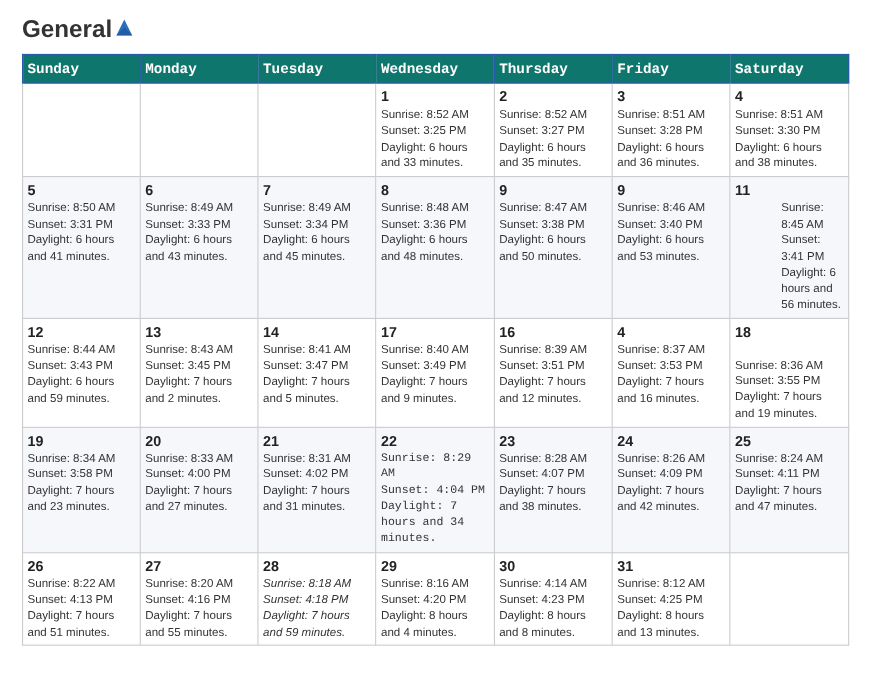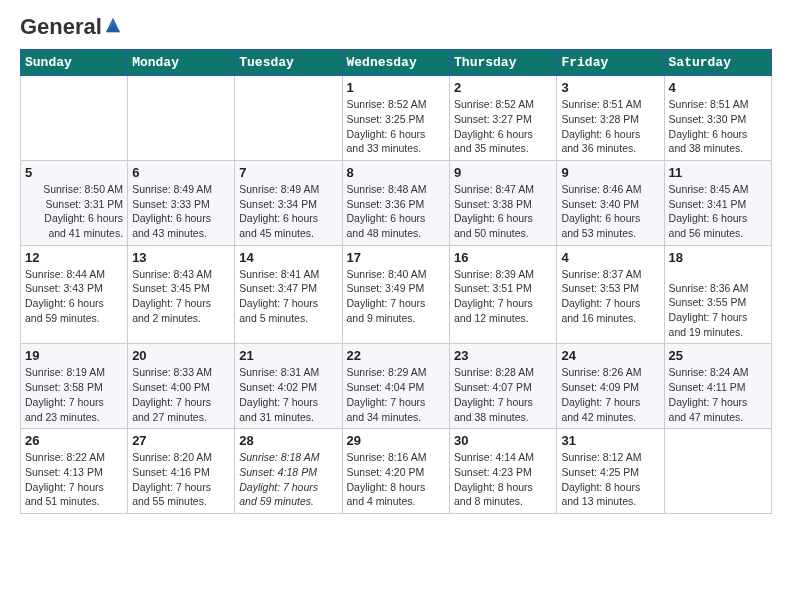--- a/index.html
+++ b/index.html
@@ -150,21 +150,21 @@
           <td>
             <span class="day-number">4</span>
             <div class="day-info" style="white-space: pre-line;">Sunrise: 8:51 AM
 Sunset: 3:30 PM
 Daylight: 6 hours and 38 minutes.</div>
           </td>
         </tr>
         <tr>
           <td>
             <span class="day-number">5</span>
-            <div class="day-info" style="white-space: pre-line; text-align: right;">Sunrise: 8:50 AM
+            <div class="day-info" style="white-space: pre-line;">Sunrise: 8:50 AM
 Sunset: 3:31 PM
 Daylight: 6 hours and 41 minutes.</div>
           </td>
           <td>
             <span class="day-number">6</span>
             <div class="day-info" style="white-space: pre-line;">Sunrise: 8:49 AM
 Sunset: 3:33 PM
 Daylight: 6 hours and 43 minutes.</div>
           </td>
           <td>
@@ -186,21 +186,21 @@
 Daylight: 6 hours and 50 minutes.</div>
           </td>
           <td>
             <span class="day-number">9</span>
             <div class="day-info" style="white-space: pre-line;">Sunrise: 8:46 AM
 Sunset: 3:40 PM
 Daylight: 6 hours and 53 minutes.</div>
           </td>
           <td>
             <span class="day-number">11</span>
-            <div class="day-info" style="white-space: pre-line;">Sunrise: 8:45 AM
+            <div class="day-info" style="white-space: pre-line; margin-left: 42px;">Sunrise: 8:45 AM
 Sunset: 3:41 PM
 Daylight: 6 hours and 56 minutes.</div>
           </td>
         </tr>
         <tr>
           <td>
             <span class="day-number">12</span>
             <div class="day-info" style="white-space: pre-line;">Sunrise: 8:44 AM
 Sunset: 3:43 PM
 Daylight: 6 hours and 59 minutes.</div>
@@ -238,39 +238,39 @@
           <td>
             <span class="day-number">18</span>
             <div class="day-info" style="white-space: pre-line; margin-top: 16px;">Sunrise: 8:36 AM
 Sunset: 3:55 PM
 Daylight: 7 hours and 19 minutes.</div>
           </td>
         </tr>
         <tr>
           <td>
             <span class="day-number">19</span>
-            <div class="day-info" style="white-space: pre-line;">Sunrise: 8:19 AM
+            <div class="day-info" style="white-space: pre-line;">Sunrise: 8:34 AM
 Sunset: 3:58 PM
 Daylight: 7 hours and 23 minutes.</div>
           </td>
           <td>
             <span class="day-number">20</span>
             <div class="day-info" style="white-space: pre-line;">Sunrise: 8:33 AM
 Sunset: 4:00 PM
 Daylight: 7 hours and 27 minutes.</div>
           </td>
           <td>
             <span class="day-number">21</span>
             <div class="day-info" style="white-space: pre-line;">Sunrise: 8:31 AM
 Sunset: 4:02 PM
 Daylight: 7 hours and 31 minutes.</div>
           </td>
           <td>
             <span class="day-number">22</span>
-            <div class="day-info" style="white-space: pre-line;">Sunrise: 8:29 AM
+            <div class="day-info" style="white-space: pre-line; font-family: Liberation Mono, monospace;">Sunrise: 8:29 AM
 Sunset: 4:04 PM
 Daylight: 7 hours and 34 minutes.</div>
           </td>
           <td>
             <span class="day-number">23</span>
             <div class="day-info" style="white-space: pre-line;">Sunrise: 8:28 AM
 Sunset: 4:07 PM
 Daylight: 7 hours and 38 minutes.</div>
           </td>
           <td>

